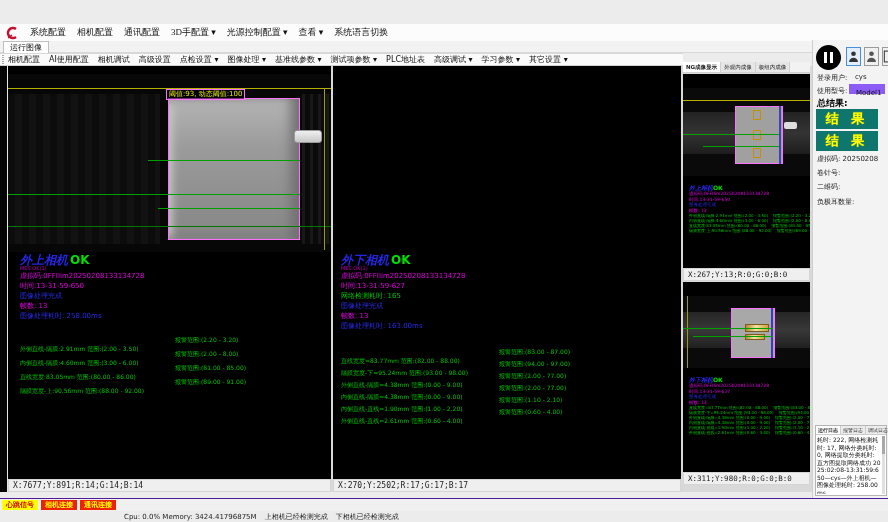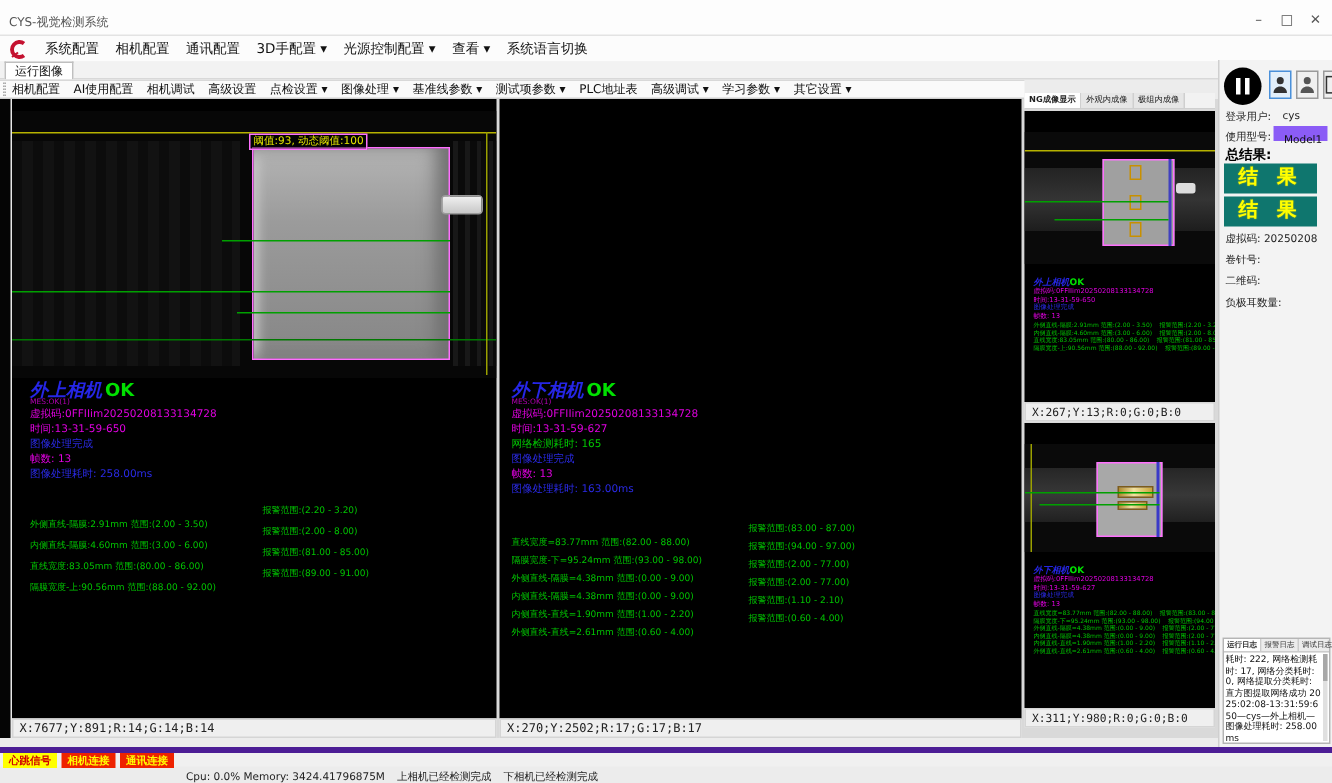--- a/index.html
+++ b/index.html
@@ -5,21 +5,21 @@
   html,body{margin:0;padding:0;background:#9a9a9a;}
   *{box-sizing:border-box;}
   #app{position:relative;width:888px;height:522px;background:#ececec;overflow:hidden;
        font-family:"DejaVu Sans","Liberation Sans",sans-serif;cursor:default;}
   .abs{position:absolute;}
   
   #titlebar{left:0;top:0;width:888px;height:24px;background:#fdfdfd;border-bottom:1px solid #e3e3e3;}
   #title-text{left:6px;top:9px;font-size:8px;color:#555;}
   .winbtn{top:7px;width:18px;height:14px;text-align:center;font-size:9px;color:#555;line-height:14px;}
   #menubar{left:0;top:24px;width:888px;height:17px;background:#fcfcfc;display:flex;align-items:center;gap:11px;padding-left:5px;}
-  .menu-item{font-size:9px;color:#111;white-space:nowrap;}
+  .menu-item{font-size:9px;color:#111;white-space:nowrap;font-family:Liberation Serif, serif;}
   #tabrow{left:0;top:41px;width:888px;height:12px;background:#f2f2f2;border-bottom:1px solid #d8d8d8;}
   #run-tab{left:3px;top:0;height:12px;padding:0 6px;background:#fff;border:1px solid #bfbfbf;border-bottom:none;font-size:8px;line-height:11px;color:#111;}
   #toolbar{left:0;top:53px;width:683px;height:13px;background:#fafafa;border-top:1px solid #d8d8d8;border-bottom:1px solid #cfcfcf;display:flex;align-items:center;gap:9px;padding-left:8px;}
   .tool-item{font-size:8px;color:#111;white-space:nowrap;}
   #toolgrip{left:2px;top:55px;width:2px;height:9px;border-left:1px dotted #aaa;border-right:1px dotted #aaa;}
   
   #main-bg{left:0;top:66px;width:812px;height:426px;background:#d9d9d9;}
   #left-strip{left:0;top:66px;width:8px;height:426px;background:#050505;border-right:1px solid #e8e8e8;}
   .panel{background:#000;overflow:hidden;}
   #panel-left{left:8px;top:66px;width:323px;height:413px;}
@@ -84,37 +84,31 @@
   #model-input{left:36px;top:44px;width:36px;height:10px;background:#fff;border:5px solid #8b5cf6;font-size:7px;line-height:9px;padding-left:2px;color:#111;}
   .result-box{left:3px;width:62px;height:20px;background:#0f766e;color:#ffff00;font-weight:bold;font-size:13px;text-align:center;line-height:20px;letter-spacing:4px;text-shadow:0 0 1px #c8c800;}
   #log-panel{left:2px;top:385px;width:72px;height:71px;background:#fff;border:1px solid #b5b5b5;}
   #log-tabs{display:flex;height:9px;background:#ececec;border-bottom:1px solid #ccc;}
   .log-tab{font-size:5px;line-height:8px;padding:0 2px;color:#333;border-right:1px solid #ccc;white-space:nowrap;}
   .log-tab.sel{background:#fff;font-weight:bold;}
   #log-text{position:absolute;left:1px;top:10px;width:64px;height:58px;font-size:6px;line-height:7.5px;color:#111;word-break:break-all;overflow:hidden;}
   #log-scroll{position:absolute;right:1px;top:10px;width:3px;height:58px;background:#e0e0e0;}
   #log-thumb{position:absolute;left:0;top:0;width:3px;height:18px;background:#a8a8a8;}
   
-  #statusbar{left:0;top:498px;width:888px;height:13px;background:#f0f0f0;border-top:4px solid #4c1d95;display:flex;align-items:center;gap:3px;padding-left:2px;}
+  #statusbar{left:0;top:498px;width:888px;height:13px;background:#f0f0f0;border-top:1px solid #4c1d95;display:flex;align-items:center;gap:3px;padding-left:2px;}
   .badge{height:10px;font-size:7px;line-height:10px;padding:0 4px;font-weight:bold;white-space:nowrap;}
   #badge-heart{background:#ffff00;color:#d00000;}
   .badge-red{background:#ee2200;color:#ffff00;}
   .status-txt{font-size:7px;color:#222;white-space:nowrap;margin-left:5px;margin-top:23px;}
 </style>
 </head>
 <body>
 
 <div id="app">
 
-  <div class="abs" id="titlebar">
-    <span class="abs" id="title-text">CYS-视觉检测系统</span>
-    <span class="abs winbtn" style="right:40px">–</span>
-    <span class="abs winbtn" style="right:21px">□</span>
-    <span class="abs winbtn" style="right:2px">✕</span>
-  </div>
 
   <div class="abs" id="menubar">
     <span style="display:inline-flex;">
       <svg width="14" height="14" viewBox="0 0 14 14">
           <path d="M11 3 A5 5 0 1 0 11 11" stroke="#c41230" stroke-width="2.6" fill="none"></path>
           <path d="M3 12 L7 9" stroke="#c41230" stroke-width="1.4"></path>
         </svg>
     </span>
     <span class="menu-item">系统配置</span>
     <span class="menu-item">相机配置</span>

